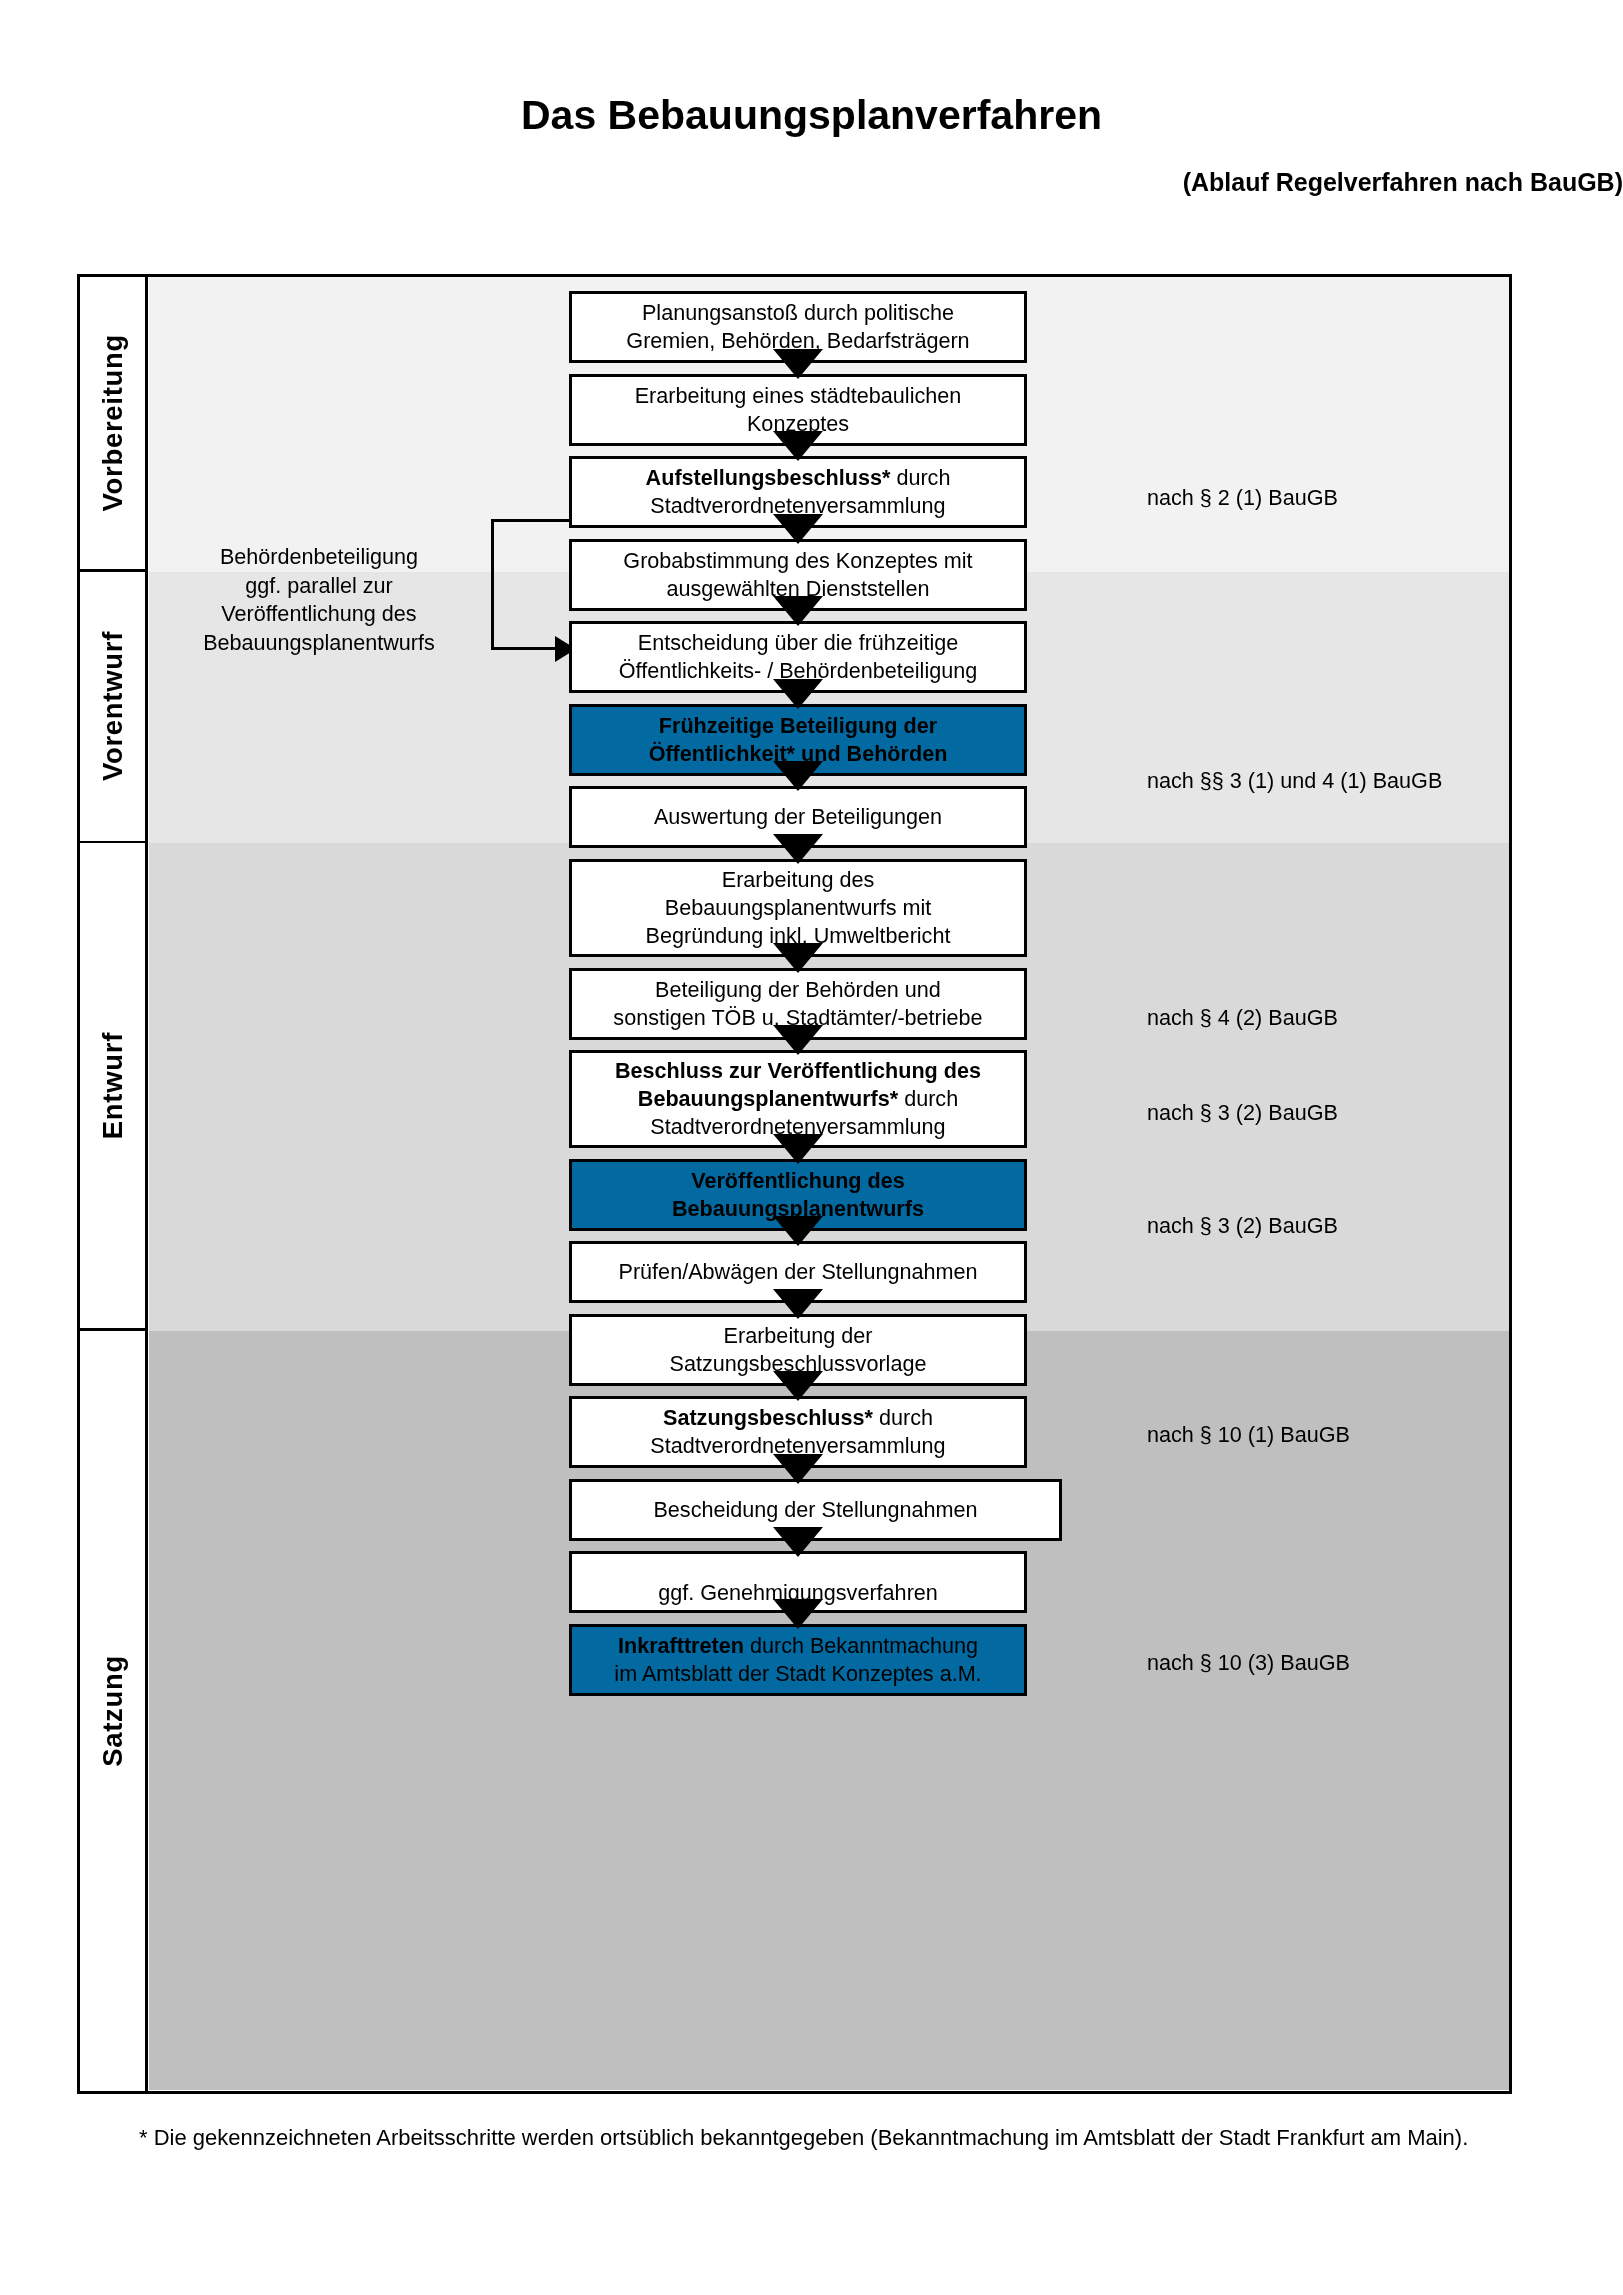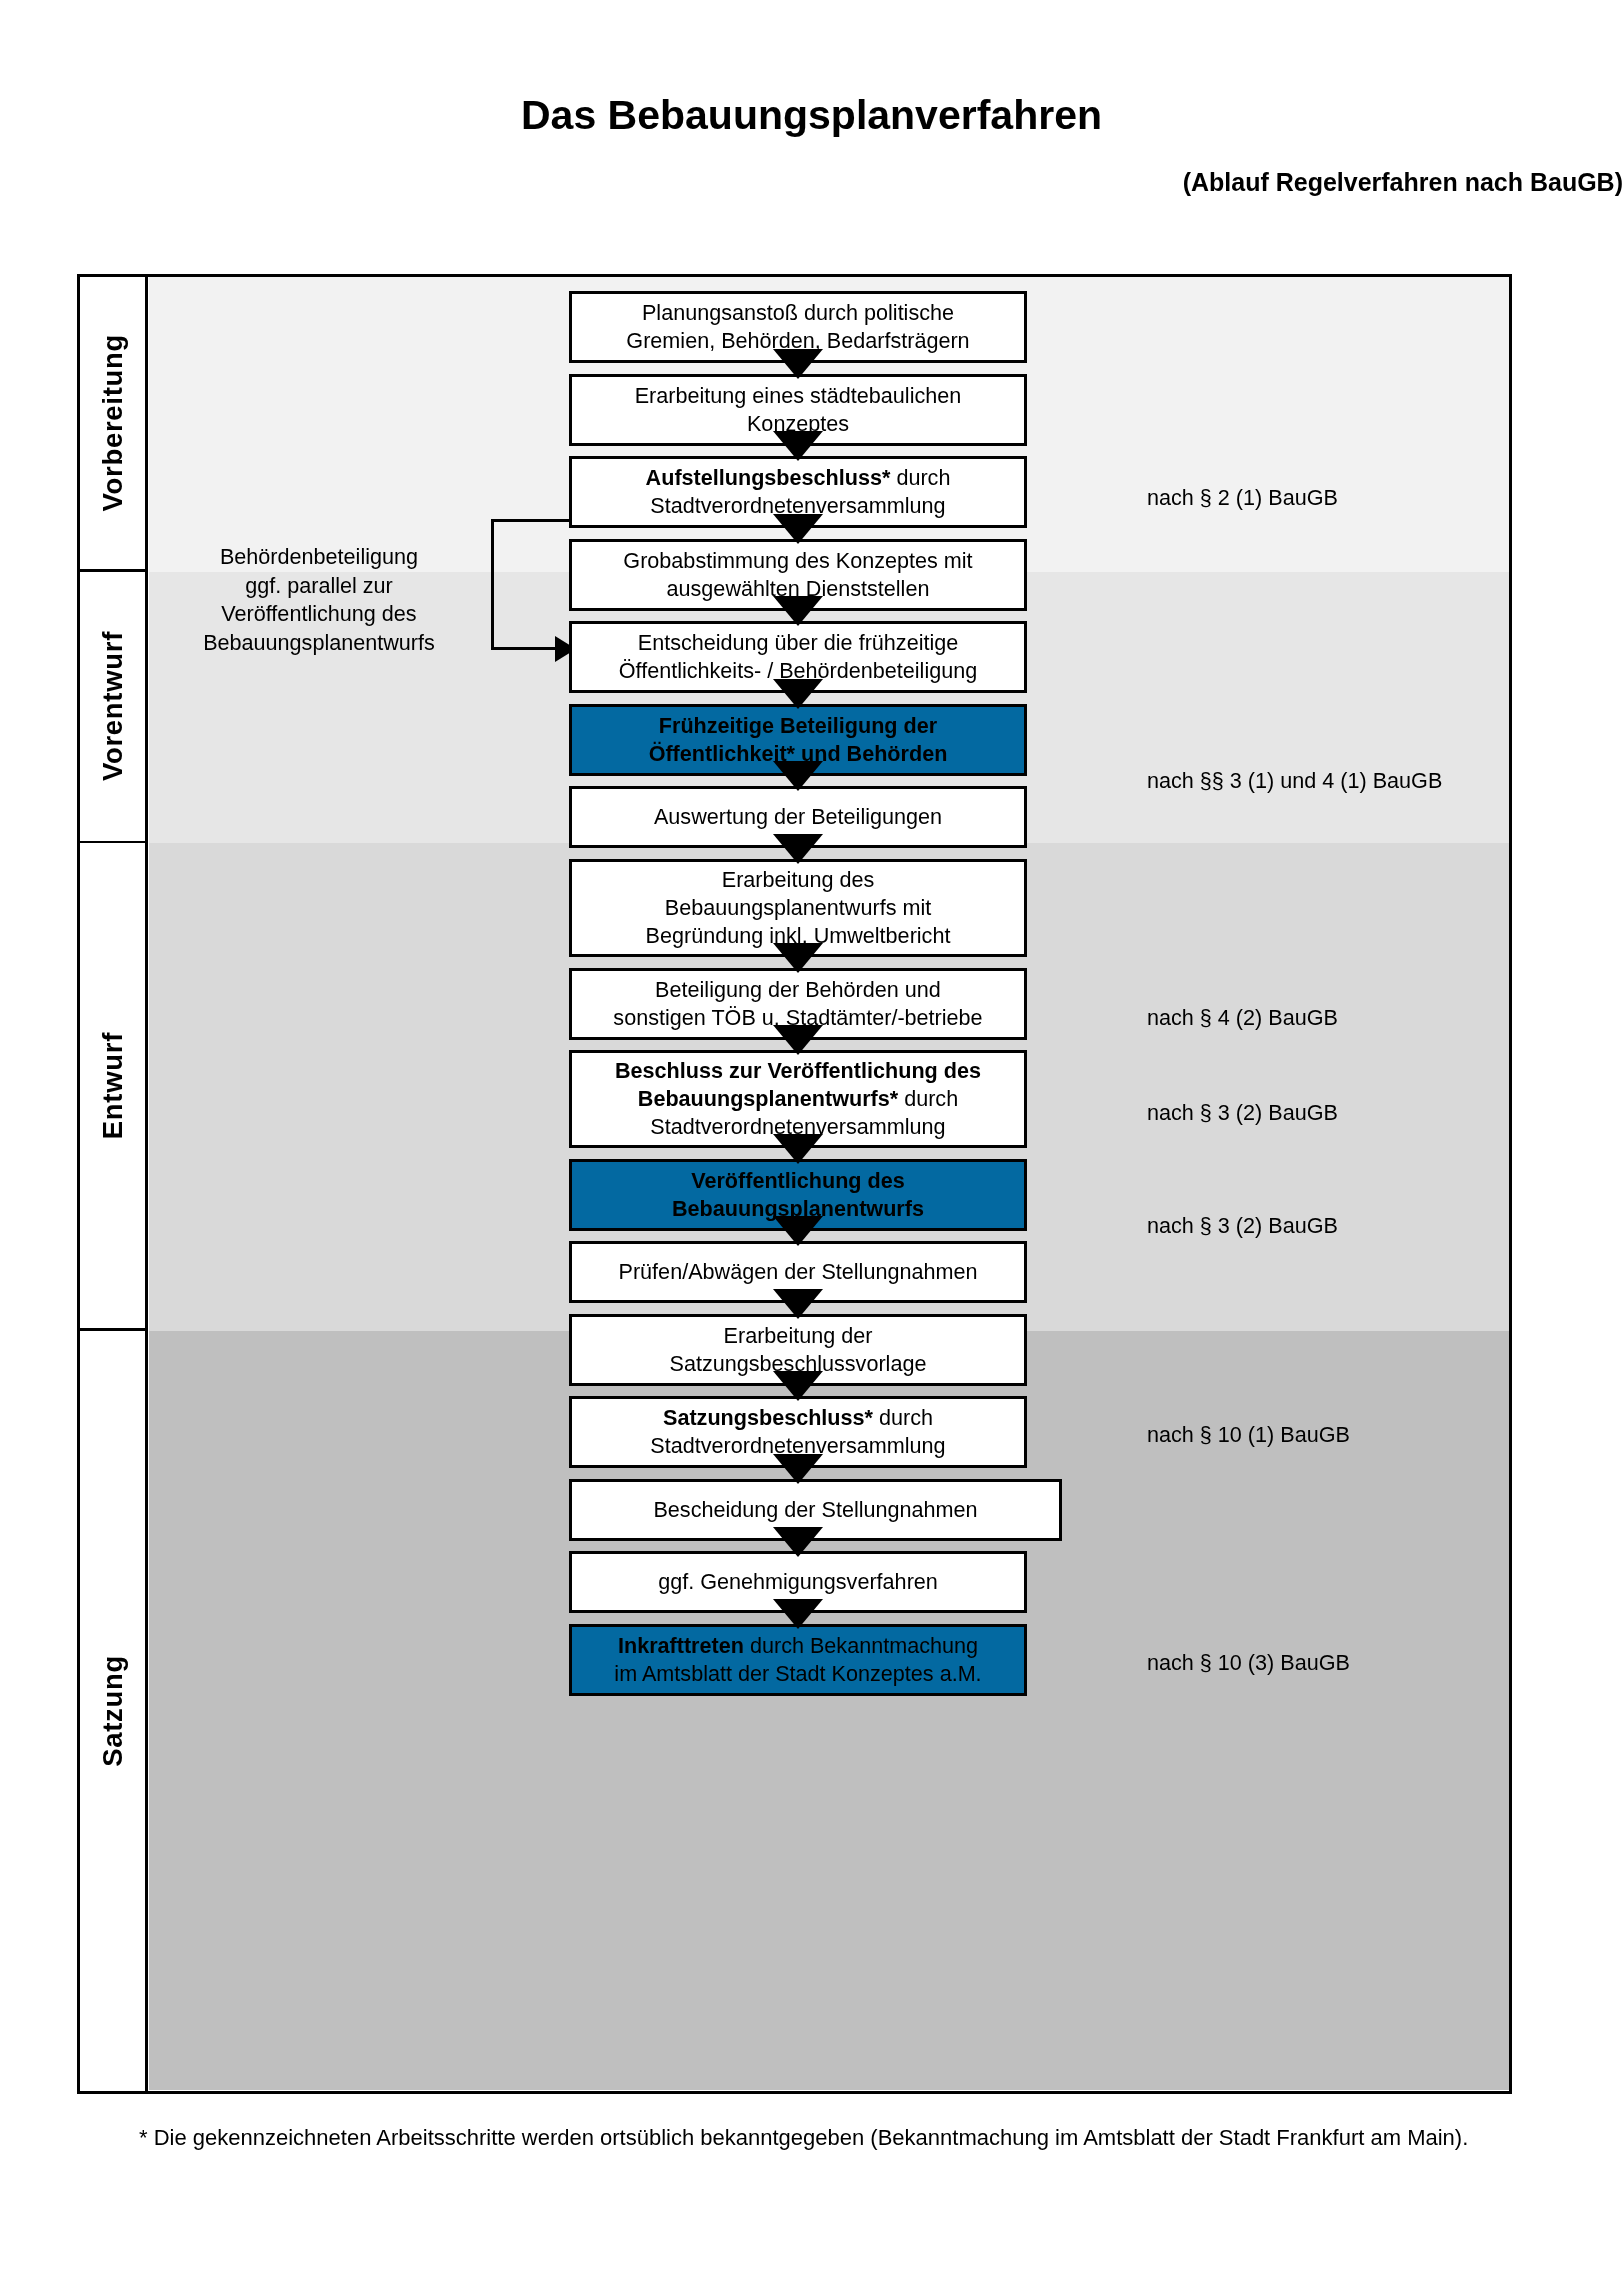--- a/index.html
+++ b/index.html
@@ -311,21 +311,21 @@
   </div>
   <div class="down-arrow" style="left:693px;top:1177px;"></div>
 
   <div class="flow-box" style="left:489px;top:1202px;width:493px;height:62px;">
     <div>
       <span>Bescheidung der Stellungnahmen</span>
     </div>
   </div>
   <div class="down-arrow" style="left:693px;top:1250px;"></div>
 
-  <div class="flow-box" style="left:489px;top:1274px;width:458px;height:62px;">
+  <div class="flow-box" style="left:489px;top:1274px;width:458px;height:62px;align-items:flex-end;">
     <div>
       <span>ggf. Genehmigungsverfahren</span>
     </div>
   </div>
   <div class="down-arrow" style="left:693px;top:1322px;"></div>
 
   <div class="flow-box highlight" style="left:489px;top:1347px;width:458px;height:72px;">
     <div>
       <span class="bold">Inkrafttreten</span><span> durch Bekanntmachung</span><br>
       <span>im Amtsblatt der Stadt Konzeptes a.M.</span>

